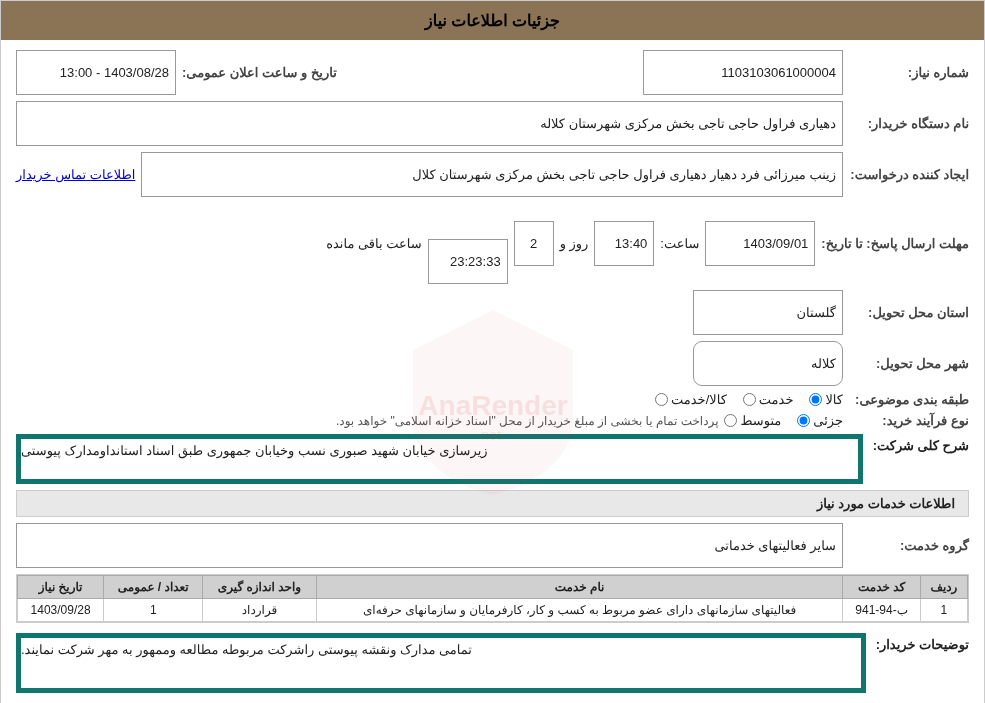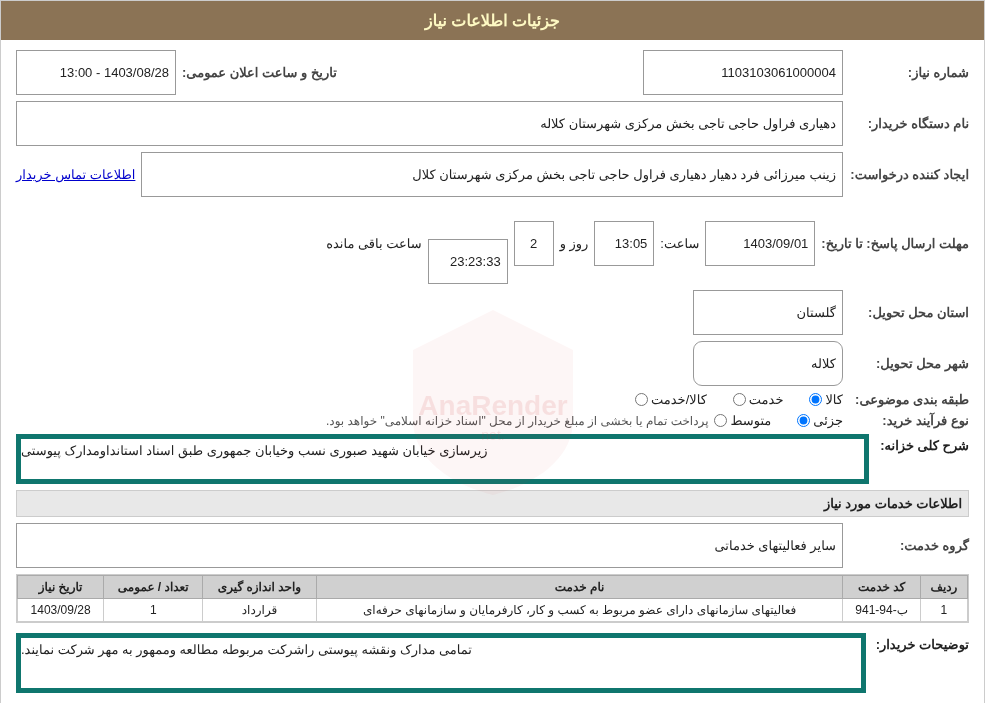--- a/index.html
+++ b/index.html
@@ -12,21 +12,21 @@
     }
     .page-wrapper {
       width: 985px;
       min-height: 703px;
       background: #fff;
       margin: 0 auto;
       border: 1px solid #ccc;
     }
     .page-header {
       background: #8b7355;
-      color: #fef9c3;
+      color: #000000;
       text-align: center;
       padding: 10px 0;
       font-size: 16px;
       font-weight: bold;
     }
     .content {
       padding: 10px 15px;
     }
     .row {
       display: flex;
@@ -53,28 +53,28 @@
       flex: 1;
     }
     .link-text {
       color: #0000cc;
       text-decoration: underline;
       cursor: pointer;
     }
     .section-title {
       background: #e8e8e8;
       border: 1px solid #ccc;
-      padding: 5px 6px;
+      padding: 5px 13px;
       font-weight: bold;
       margin-bottom: 6px;
       text-align: right;
     }
     .radio-group {
       display: flex;
-      gap: 26px;
+      gap: 16px;
       align-items: center;
       flex-direction: row-reverse;
       justify-content: flex-end;
     }
     .radio-item {
       display: flex;
       align-items: center;
       gap: 3px;
     }
     .table-container {
@@ -202,21 +202,21 @@
     <div class="row">
       <span class="label">ایجاد کننده درخواست:</span>
       <span class="value-box value-box-wide">زینب میرزائی فرد دهیار دهیاری فراول حاجی تاجی بخش مرکزی شهرستان کلال</span>
       <span class="link-text">اطلاعات تماس خریدار</span>
     </div>
 
     <div class="row">
       <span class="label">مهلت ارسال پاسخ: تا تاریخ:</span>
       <span class="value-box" style="min-width:110px;">1403/09/01</span>
       <span>ساعت:</span>
-      <span class="value-box" style="min-width:60px;">13:05</span>
+      <span class="value-box" style="min-width:60px;">13:40</span>
       <span>روز و</span>
       <span class="value-box" style="min-width:40px; text-align:center;">2</span>
       <span class="value-box" style="min-width:80px;margin-top:36px;">23:23:33</span>
       <span>ساعت باقی مانده</span>
     </div>
 
     <div class="row">
       <span class="label">استان محل تحویل:</span>
       <span class="value-box" style="min-width:150px;">گلستان</span>
     </div>
@@ -253,21 +253,21 @@
         </div>
         <div class="radio-item">
           <span>جزئی</span>
           <input type="radio" name="process" checked="" style="">
         </div>
       </div>
       <span style="color:#555; font-size:12px; flex:1; text-align:right;">پرداخت تمام یا بخشی از مبلغ خریدار از محل "اسناد خزانه اسلامی" خواهد بود.</span>
     </div>
 
     <div class="description-section">
-      <div class="description-label">شرح کلی خزانه:</div>
+      <div class="description-label">شرح کلی شرکت:</div>
       <div style="flex:1;">
         <div class="textarea-box" style="min-height:50px;">زیرسازی خیابان شهید صبوری نسب وخیابان جمهوری طبق اسناد استانداومدارک پیوستی</div>
       </div>
     </div>
 
     <div class="section-title">اطلاعات خدمات مورد نیاز</div>
 
     <div class="row">
       <span class="label">گروه خدمت:</span>
       <span class="value-box value-box-wide">سایر فعالیتهای خدماتی</span>

